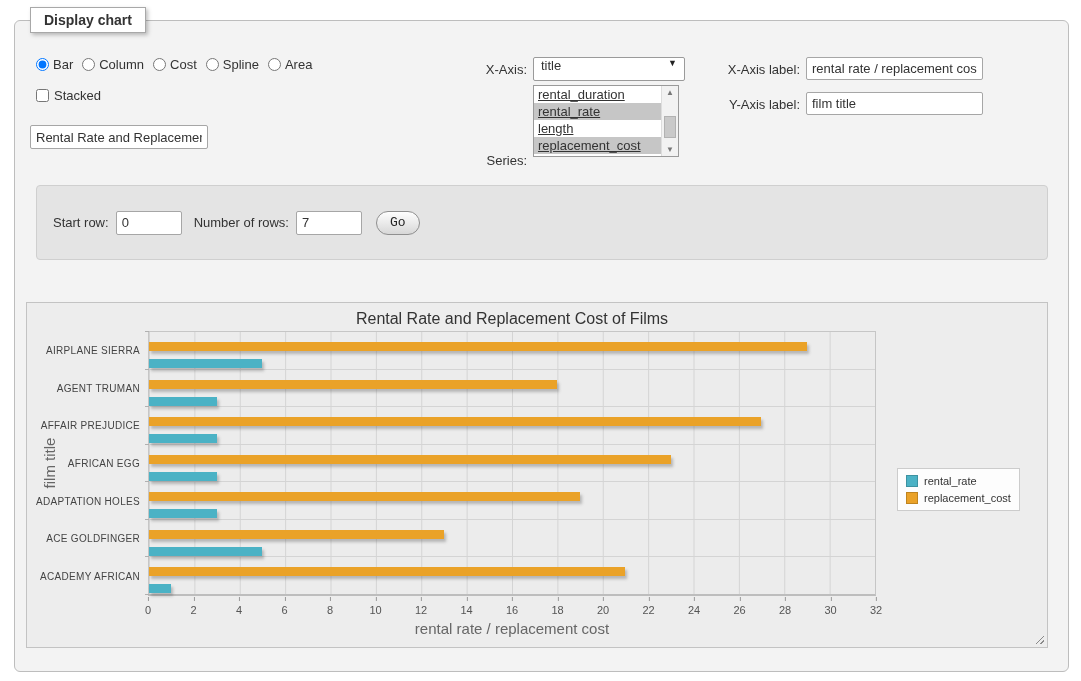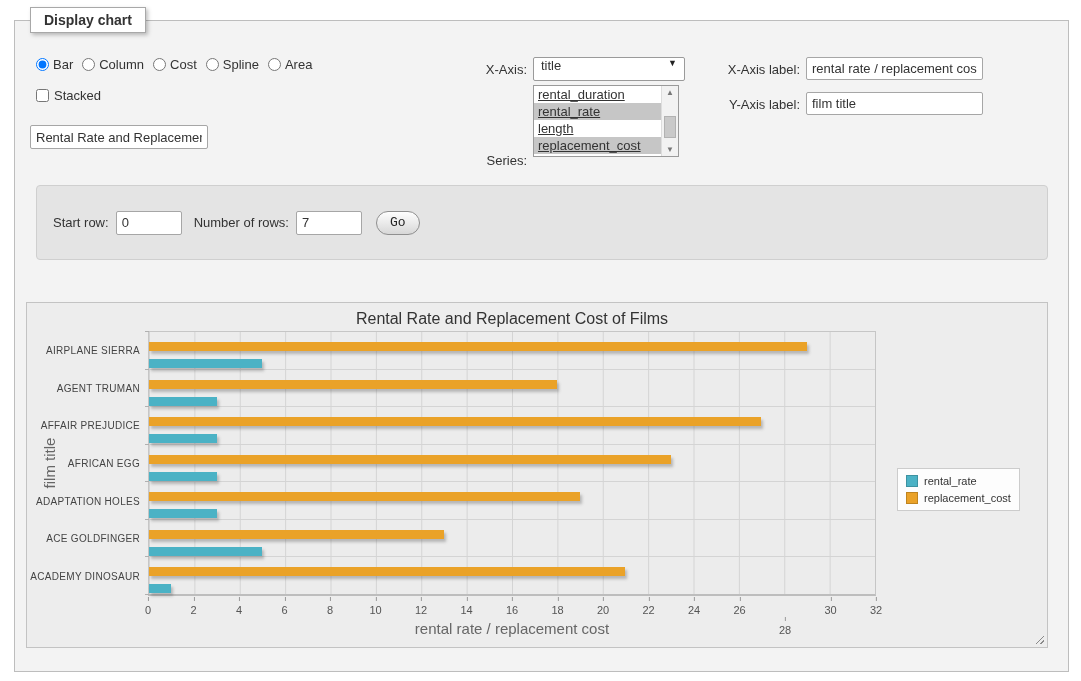--- a/index.html
+++ b/index.html
@@ -2,21 +2,21 @@
 <html><head>
 <meta charset="utf-8">
 <style>
   * { box-sizing: border-box; margin: 0; padding: 0; }
   html,body { width:1081px; height:681px; background:#ffffff;
     font-family:"Liberation Sans","DejaVu Sans",sans-serif; font-size:13px; color:#333; }
   .page { position:relative; width:1081px; height:681px; overflow:hidden; }
 
   
   .panel-outer { position:absolute; left:14px; top:20px; width:1055px; height:652px;
-    border:1px solid #bdbdbd; border-radius:0; background:#f3f3f3; }
+    border:1px solid #bdbdbd; border-radius:6px; background:#f3f3f3; }
   .legend-box { position:absolute; left:15px; top:-14px; background:#ffffff;
     border:1px solid #a8a8a8; padding:4px 13px; font-weight:bold; font-size:14px; color:#333;
     box-shadow:2px 2px 4px rgba(0,0,0,0.25); }
 
   
   .radio-row { position:absolute; left:21px; top:36px; display:flex; align-items:center; gap:9px; }
   .radio-opt { display:flex; align-items:center; gap:4px; cursor:default; }
   .radio-opt input { width:13px; height:13px; }
   .check-row { position:absolute; left:21px; top:67px; display:flex; align-items:center; gap:5px; }
   .check-row input { width:13px; height:13px; }
@@ -202,41 +202,41 @@
               <div class="cat-label">ADAPTATION HOLES</div>
               <div class="bar bar-top" style="width: 59.3437%; background: rgb(234, 162, 40);"></div>
               <div class="bar bar-bottom" style="width: 9.34375%; background: rgb(75, 178, 197);"></div>
             </div>
             <div class="crow">
               <div class="cat-label">ACE GOLDFINGER</div>
               <div class="bar bar-top" style="width: 40.5938%; background: rgb(234, 162, 40);"></div>
               <div class="bar bar-bottom" style="width: 15.5938%; background: rgb(75, 178, 197);"></div>
             </div>
             <div class="crow">
-              <div class="cat-label">ACADEMY DINOSAUR</div>
+              <div class="cat-label">ACADEMY AFRICAN</div>
               <div class="bar bar-top" style="width: 65.5938%; background: rgb(234, 162, 40);"></div>
               <div class="bar bar-bottom" style="width: 3.09375%; background: rgb(75, 178, 197);"></div>
             </div>
           </div>
         <div class="xticks">
             <span class="xtick" style="left: 0%;">0</span>
             <span class="xtick" style="left: 6.25%;">2</span>
             <span class="xtick" style="left: 12.5%;">4</span>
             <span class="xtick" style="left: 18.75%;">6</span>
             <span class="xtick" style="left: 25%;">8</span>
             <span class="xtick" style="left: 31.25%;">10</span>
             <span class="xtick" style="left: 37.5%;">12</span>
             <span class="xtick" style="left: 43.75%;">14</span>
             <span class="xtick" style="left: 50%;">16</span>
             <span class="xtick" style="left: 56.25%;">18</span>
             <span class="xtick" style="left: 62.5%;">20</span>
             <span class="xtick" style="left: 68.75%;">22</span>
             <span class="xtick" style="left: 75%;">24</span>
             <span class="xtick" style="left: 81.25%;">26</span>
-            <span class="xtick" style="left: 87.5%; margin-top: 20px;">28</span>
+            <span class="xtick" style="left: 87.5%;">28</span>
             <span class="xtick" style="left: 93.75%;">30</span>
             <span class="xtick" style="left: 100%;">32</span>
           </div>
       </div>
       <div class="xaxis-title">rental rate / replacement cost</div>
       <div class="chart-legend">
           <div class="legend-item">
             <span class="legend-swatch" style="background: rgb(75, 178, 197);"></span>
             <span class="legend-label">rental_rate</span>
           </div>

